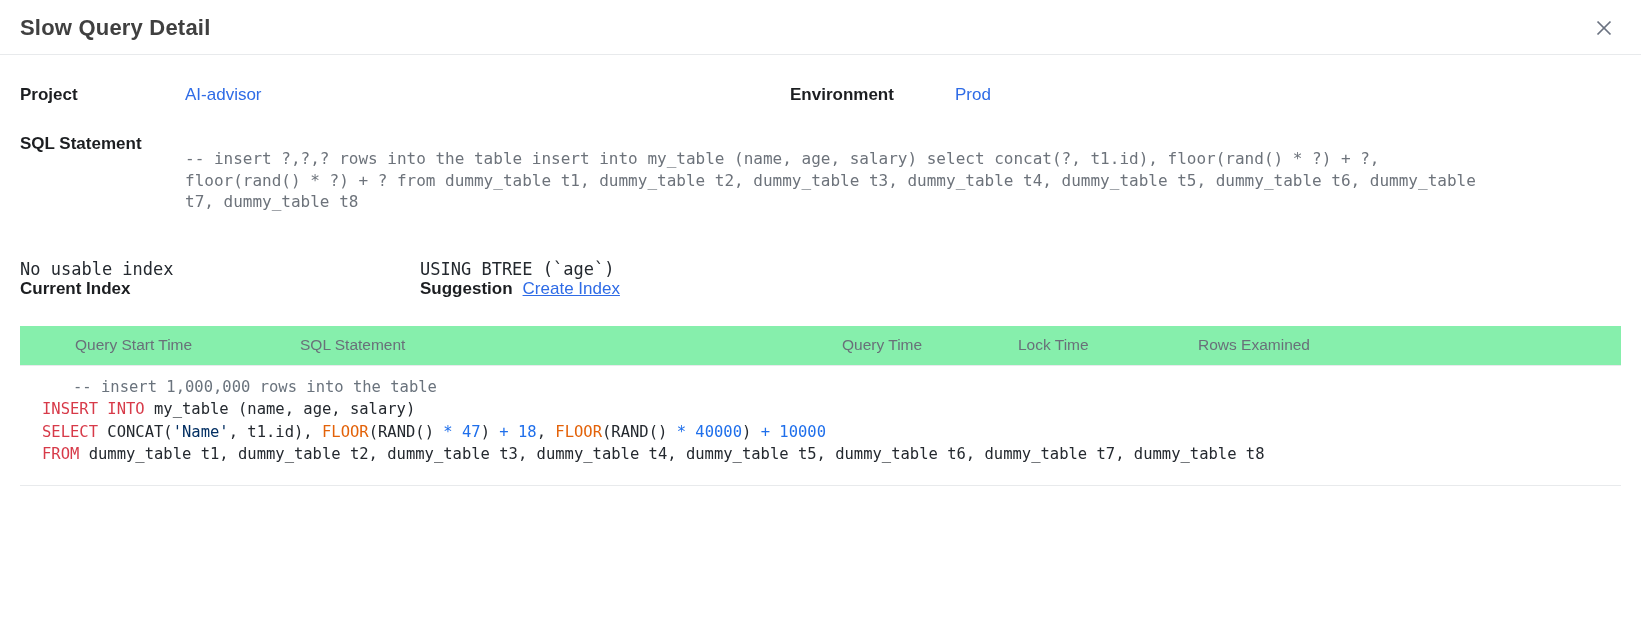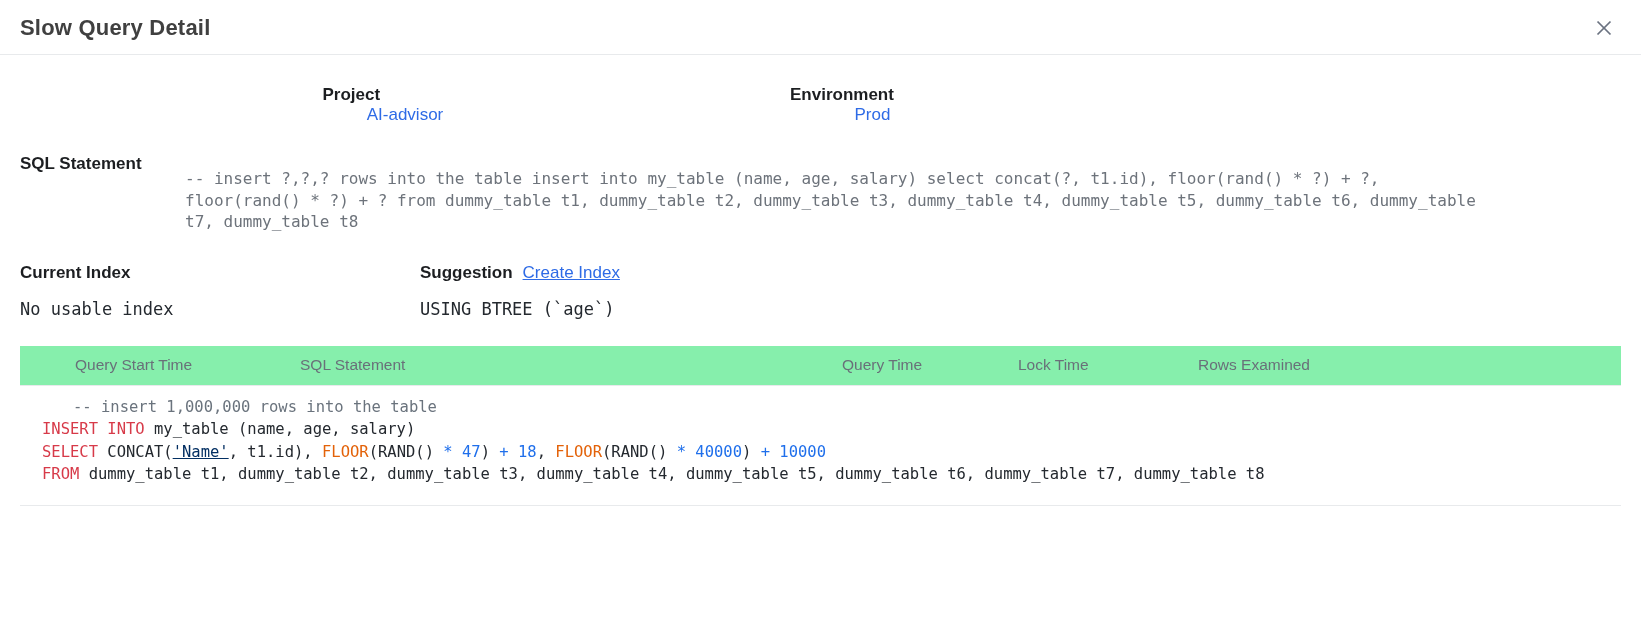--- a/index.html
+++ b/index.html
@@ -18,21 +18,21 @@
   .dlg-header{
     display:flex;align-items:center;justify-content:space-between;
     padding:15px 26px 13px 20px;border-bottom:1px solid #e8eaec;
   }
   .dlg-title{font-size:22px;font-weight:700;color:#404040;letter-spacing:.2px;}
   .close-btn{width:22px;height:22px;cursor:pointer;display:flex;align-items:center;justify-content:center;}
 
   
   .info{padding:30px 20px 0 20px;font-size:17px;}
   .info-row{display:flex;margin-bottom:29px;align-items:flex-start;}
-  .info-pair{display:flex;align-items:center;flex-direction:column;}
+  .info-pair{display:flex;align-items:flex-end;}
   .pair-left{width:770px;}
   .label{font-weight:700;color:#1c1e21;width:165px;flex:none;}
   .value-link{color:var(--link);text-decoration:none;cursor:pointer;}
   .inst-val{display:flex;align-items:center;gap:6px;}
   .sql-stmt{
     font-size:16px;line-height:21.5px;color:#6d737b;white-space:pre-line;
     margin-top:14px;max-width:1360px;
   }
 
   
@@ -69,21 +69,21 @@
     display:flex;align-items:center;justify-content:center;cursor:pointer;border:none;
   }
   .expanded{
     border-top:1px solid #e8eaec;border-bottom:1px solid #e8eaec;
     padding:10px 20px 19px 22px;
     font-size:15.5px;line-height:22.5px;white-space:pre;
   }
   .tk-comment{color:var(--comment);margin-left:31px;}
   .tk-keyword{color:var(--keyword);}
   .tk-plain{color:var(--plain);}
-  .tk-string{color:var(--string);text-decoration:underline;}
+  .tk-string{color:var(--string);}
   .tk-function{color:var(--function);}
   .tk-number{color:var(--number);}
 </style>
 </head>
 <body>
 
 <div class="dlg-header">
   <div class="dlg-title">Slow Query Detail</div>
   <div class="close-btn">
     <svg width="20" height="20" viewBox="0 0 20 20">
@@ -110,34 +110,34 @@
   <div class="info-row" style="margin-bottom:26px;">
     <div class="label">SQL Statement</div>
     <div class="sql-stmt mono">-- insert ?,?,? rows into the table insert into my_table (name, age, salary) select concat(?, t1.id), floor(rand() * ?) + ?,
 floor(rand() * ?) + ? from dummy_table t1, dummy_table t2, dummy_table t3, dummy_table t4, dummy_table t5, dummy_table t6, dummy_table
 t7, dummy_table t8</div>
   </div>
 
 </div>
 
 <div class="index-sec">
+  <div class="idx-row idx-vals">
+    <div class="idx-left">
+      <div class="idx-val mono">No usable index</div>
+    </div>
+    <div class="idx-val mono">USING BTREE (`age`)</div>
+  </div>
   <div class="idx-row">
     <div class="idx-left">
       <div class="idx-label">Current Index</div>
     </div>
     <div class="sugg-line">
       <div class="idx-label">Suggestion</div>
       <a class="sugg-link">Create Index</a>
     </div>
-  </div>
-  <div class="idx-row idx-vals">
-    <div class="idx-left">
-      <div class="idx-val mono">No usable index</div>
-    </div>
-    <div class="idx-val mono">USING BTREE (`age`)</div>
   </div>
 </div>
 
 <div class="tbl">
 
   <div class="tbl-head grid-cols">
     <div></div>
     <div>Query Start Time</div>
     <div>SQL Statement</div>
     <div>Query Time</div>

